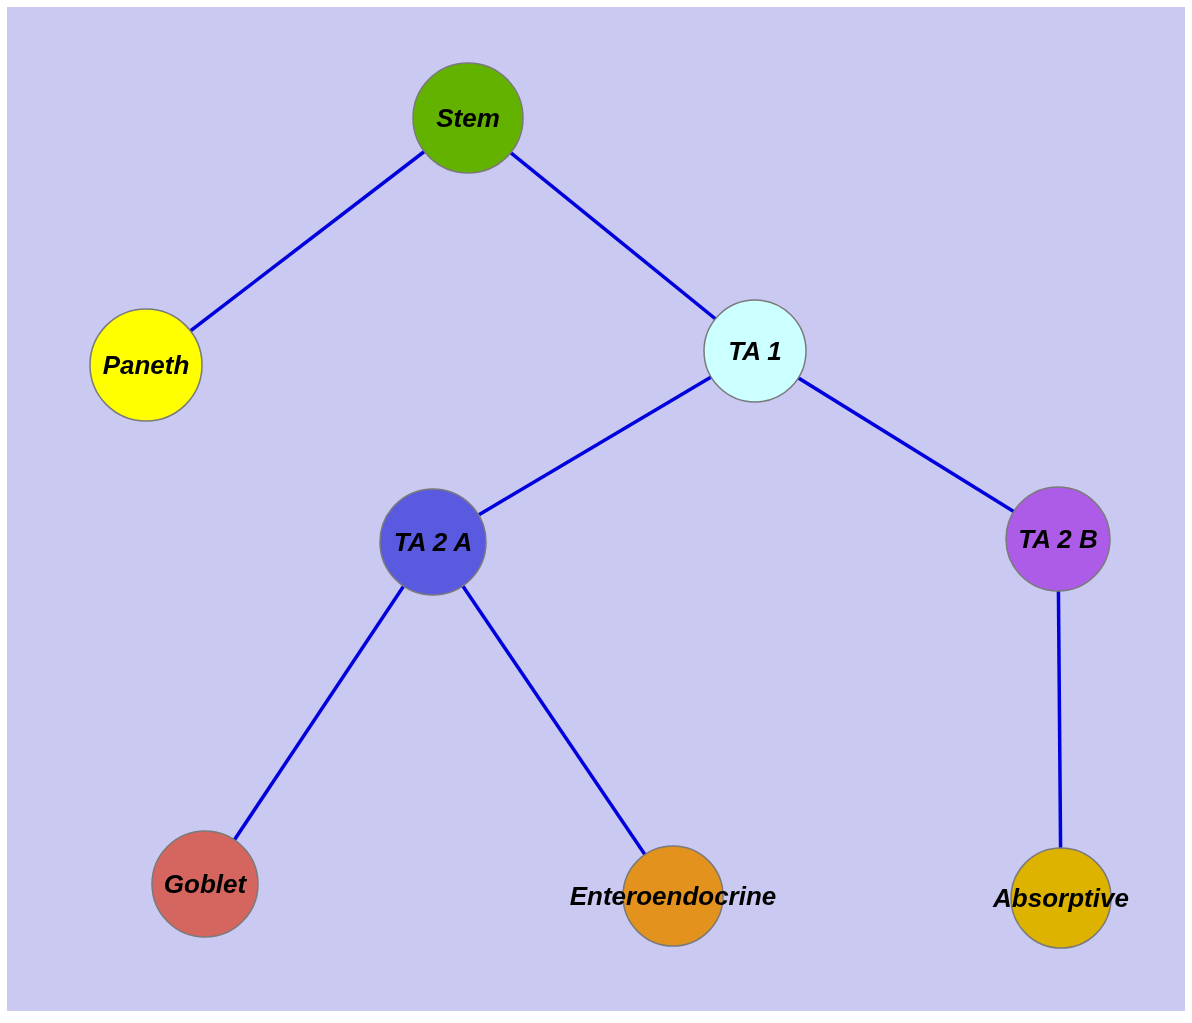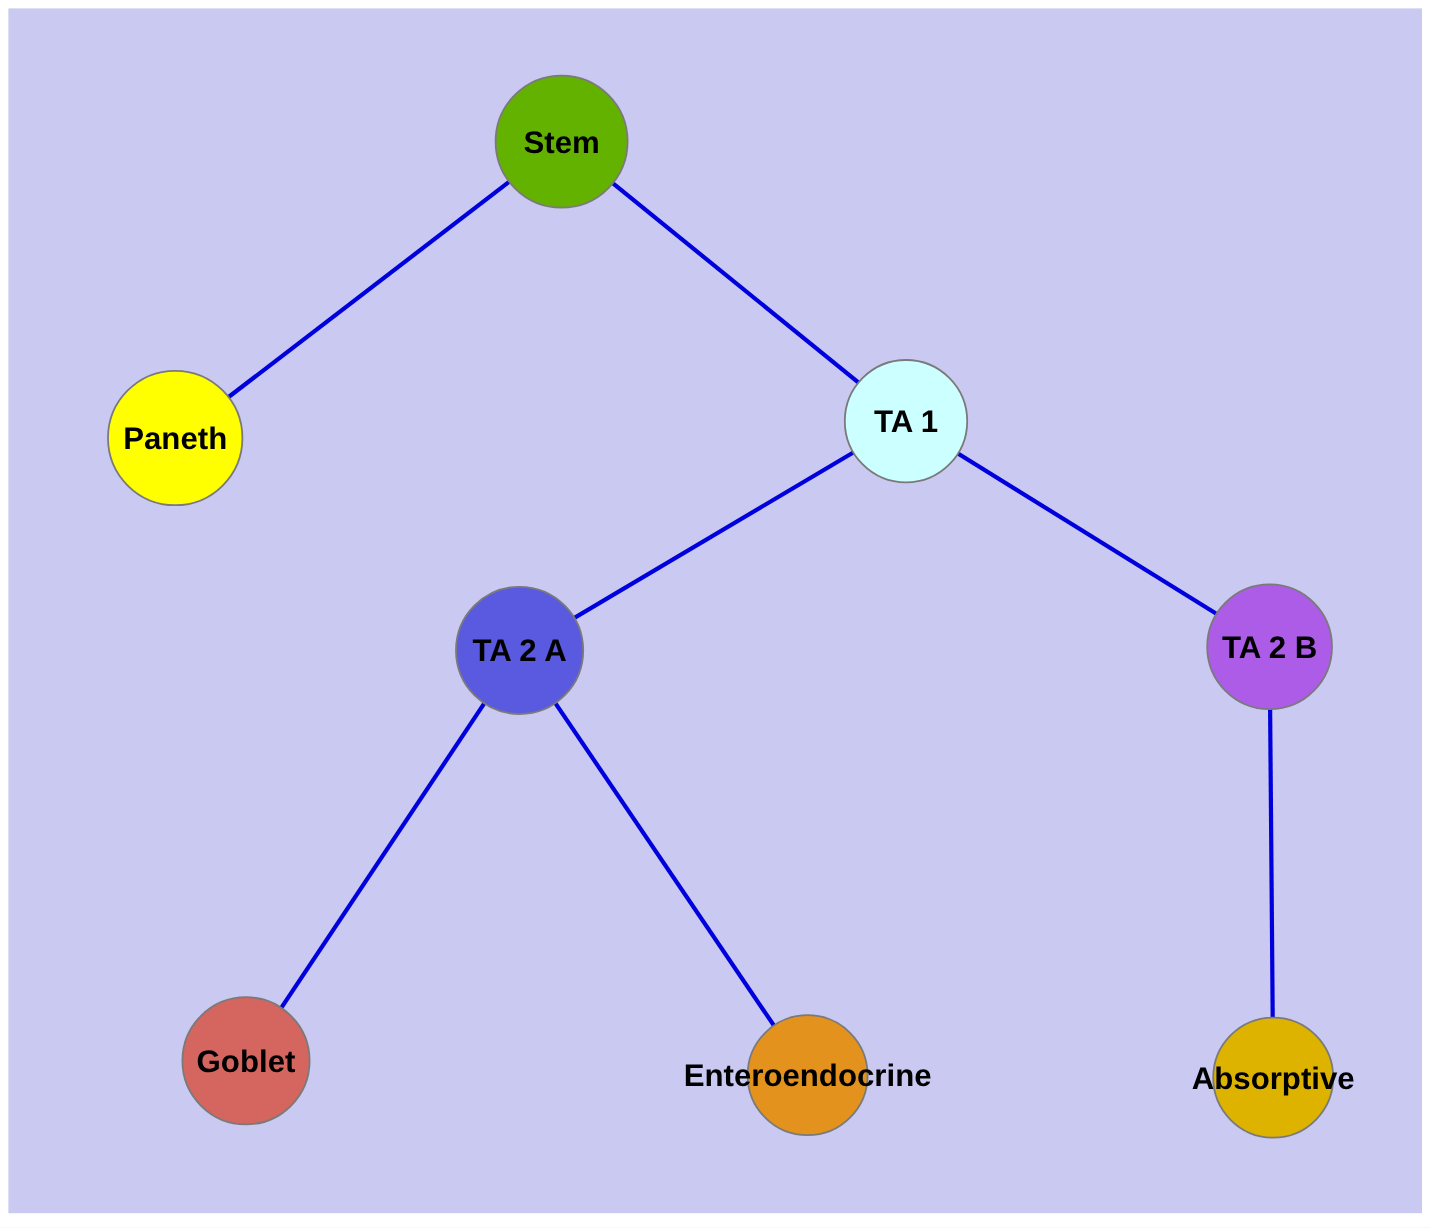--- a/index.html
+++ b/index.html
@@ -8,20 +8,21 @@
     background: #ffffff;
     width: 1192px;
     height: 1023px;
     overflow: hidden;
     font-family: "Liberation Sans", sans-serif;
   }
   #canvas-wrap {
     position: relative;
     width: 1186px;
     height: 1023px;
+    font-style: italic;
   }
   svg {
     display: block;
   }
   .node-label {
     font-family: "Liberation Sans", sans-serif;
     font-weight: bold;
     font-size: 26px;
     pointer-events: none;
   }

